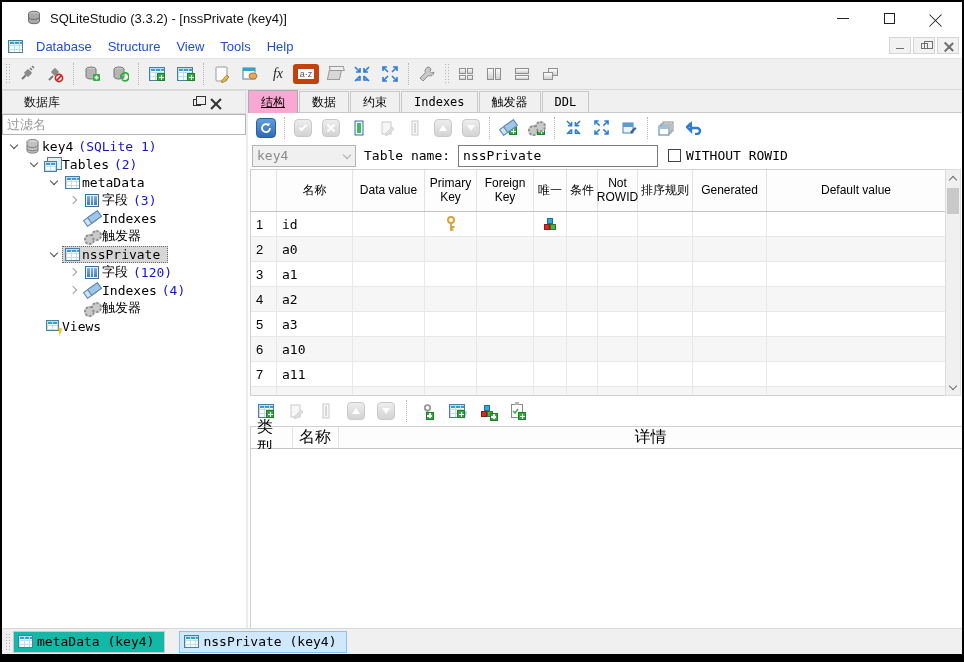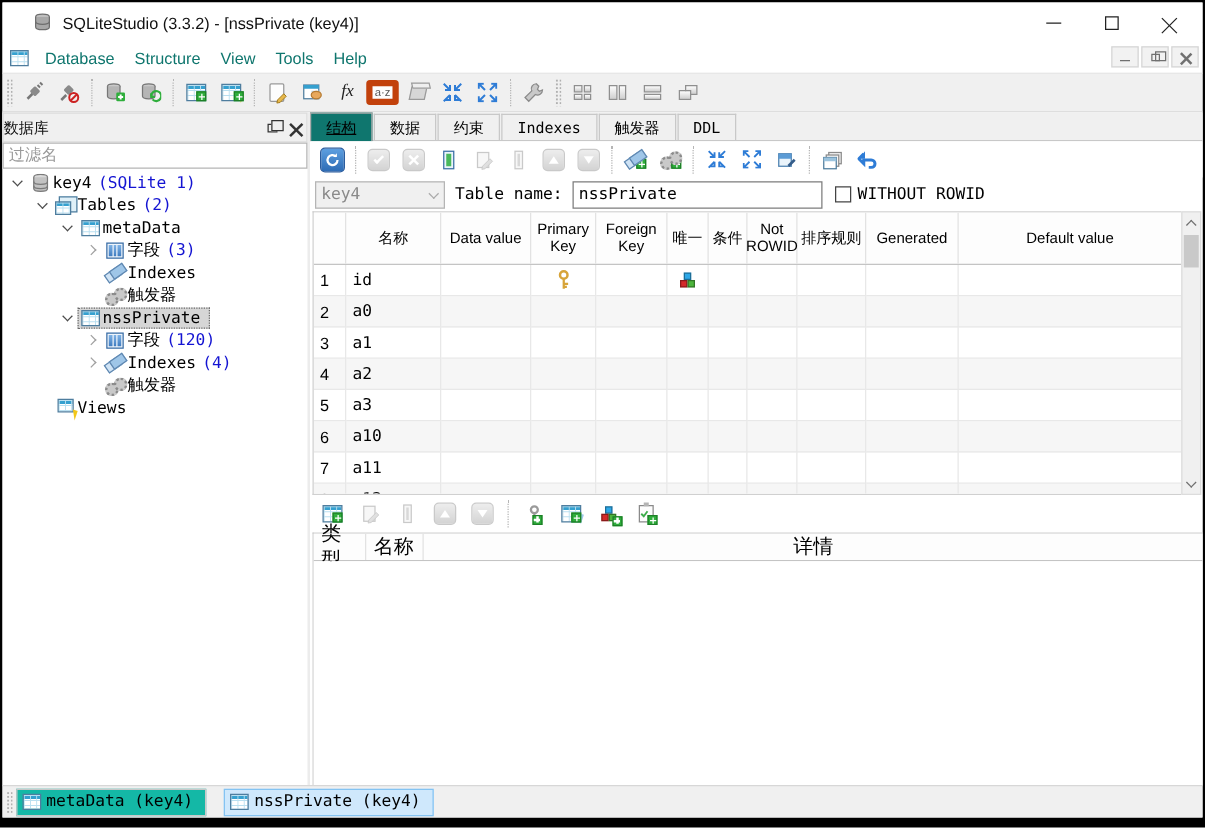--- a/index.html
+++ b/index.html
@@ -17,21 +17,21 @@
   .wcap { width:46px; height:32px; display:flex; align-items:center; justify-content:center; }
   .glyph-min { width:12px; border-bottom:1px solid #222; height:1px; display:block; }
   .glyph-max { width:11px; height:11px; border:1px solid #222; display:block; }
   .glyph-x { position:relative; width:13px; height:13px; display:block; }
   .glyph-x::before,.glyph-x::after { content:""; position:absolute; left:6px; top:0; width:1px; height:17px; background:#222; }
   .glyph-x::before { transform:rotate(45deg); } .glyph-x::after { transform:rotate(-45deg); }
 
   
   .menubar { height:24px; background:#fff; display:flex; align-items:center; position:relative; flex:0 0 auto; }
   .mdi-icon-slot { width:26px; display:flex; justify-content:center; }
-  .menu-item { padding:3px 8px; font-size:13px; color:#0f766e; }
+  .menu-item { padding:3px 8px; font-size:13px; color:#1d4ed8; }
   .mdicaps { position:absolute; right:3px; top:3px; display:flex; gap:2px; }
   .mcap { width:22px; height:17px; background:#f2f2f2; border:1px solid #d5d5d5; display:flex; align-items:center; justify-content:center; }
   .mg-min { width:8px; height:1px; background:#707070; display:block; margin-top:6px;}
   .mg-restore { width:7px; height:6px; border:1px solid #707070; display:block; position:relative; }
   .mg-restore::before { content:""; position:absolute; left:2px; top:-3px; width:7px; height:6px; border:1px solid #707070; }
   .mg-x { position:relative; width:9px; height:9px; display:block; }
   .mg-x::before,.mg-x::after { content:""; position:absolute; left:4px; top:0; width:1.5px; height:12px; background:#707070; }
   .mg-x::before { transform:rotate(45deg);} .mg-x::after { transform:rotate(-45deg);}
 
   
@@ -83,21 +83,21 @@
   .layout-horz i { border:1px solid #8f8f8f; background:linear-gradient(#fdfdfd,#cfcfcf); }
   .layout-casc { width:15px; height:12px; position:relative; }
   .layout-casc i { position:absolute; width:10px; height:8px; border:1px solid #8f8f8f; background:linear-gradient(#fdfdfd,#cfcfcf); }
   .layout-casc i:nth-child(1){ right:0; top:0; } .layout-casc i:nth-child(2){ left:0; bottom:0; }
 
   
   .content { flex:1 1 auto; display:flex; min-height:0; }
 
   
   .sidebar { width:246px; flex:0 0 auto; border-right:2px solid #ececec; display:flex; flex-direction:column; background:#fff; }
-  .dock-header { height:24px; background:#f0f0f0; border:1px solid #dcdcdc; display:flex; align-items:center; padding:0 0; }
+  .dock-header { height:24px; background:#f0f0f0; border:1px solid #dcdcdc; display:flex; align-items:center; padding:0 21px; }
   .dock-title { flex:1; font-size:12px; color:#111; }
   .dock-btn { width:18px; height:18px; display:flex; align-items:center; justify-content:center; }
   .dk-restore { width:8px; height:7px; border:1px solid #333; position:relative; display:block; }
   .dk-restore::before { content:""; position:absolute; left:2px; top:-4px; width:8px; height:7px; border:1px solid #333; background:#f0f0f0; }
   .dk-x { position:relative; width:11px; height:11px; display:block; }
   .dk-x::before,.dk-x::after { content:""; position:absolute; left:5px; top:0; width:2px; height:14px; background:#333; }
   .dk-x::before { transform:rotate(45deg);} .dk-x::after { transform:rotate(-45deg);}
   .filter-input { height:21px; border:1px solid #b5b5b5; font-size:13px; padding:0 4px; color:#000; width:100%; outline:none; }
   .filter-input::placeholder { color:#9a9a9a; }
   .tree { flex:1; overflow:hidden; padding-top:2px; }
@@ -108,21 +108,21 @@
   .chev-closed { width:6px; height:6px; border-right:1.5px solid #a0a0a0; border-bottom:1.5px solid #a0a0a0; transform:rotate(-45deg); margin-left:-2px; }
   .tree-ic { width:20px; display:flex; justify-content:center; flex:0 0 auto; }
   .tree-label { color:#000; }
   .tree-suffix { color:#1414d2; margin-left:5px; }
   .sel-row .sel-wrap { background:#d6d6d6; outline:1px dotted #6b6b6b; outline-offset:-1px; padding:1px 3px 1px 0; display:flex; align-items:center; }
 
   
   .main { flex:1 1 auto; display:flex; flex-direction:column; min-width:0; background:#fff; }
   .tabbar { height:23px; background:#f0f0f0; display:flex; align-items:flex-end; border-bottom:1px solid #c8c8c8; flex:0 0 auto; }
   .tab { padding:3px 12px 3px; border:1px solid #c8c8c8; border-bottom:none; background:#f0f0f0; font-size:12px; margin-right:1px; height:21px; display:flex; align-items:center; }
-  .tab.active { background:#0f766e; height:23px; margin-bottom:-1px; border-color:#ababab;text-decoration:underline; }
+  .tab.active { background:#f9a8d4; height:23px; margin-bottom:-1px; border-color:#ababab;text-decoration:underline; }
   .struct-toolbar { height:29px; background:#fff; display:flex; align-items:center; padding-left:4px; flex:0 0 auto; }
   .form-row { height:27px; display:flex; align-items:center; padding-left:4px; gap:8px; flex:0 0 auto; }
   .combo { width:104px; height:22px; background:#f0f0f0; border:1px solid #b5b5b5; color:#8a8a8a; font-size:13px; display:flex; align-items:center; padding:0 4px; position:relative; }
   .combo .cchev { position:absolute; right:5px; top:8px; width:6px; height:6px; border-right:1.5px solid #aaa; border-bottom:1.5px solid #aaa; transform:rotate(45deg); margin-top:-2px; }
   .form-label { font-size:13px; }
   .txt-input { width:200px; height:22px; border:1px solid #7c7c7c; font-size:13px; padding:0 4px; outline:none; color:#000; }
   .chk-wrap { display:flex; align-items:center; gap:5px; margin-left:2px; }
   .chk { width:13px; height:13px; border:1px solid #444; background:#fff; display:inline-block; }
 
   

